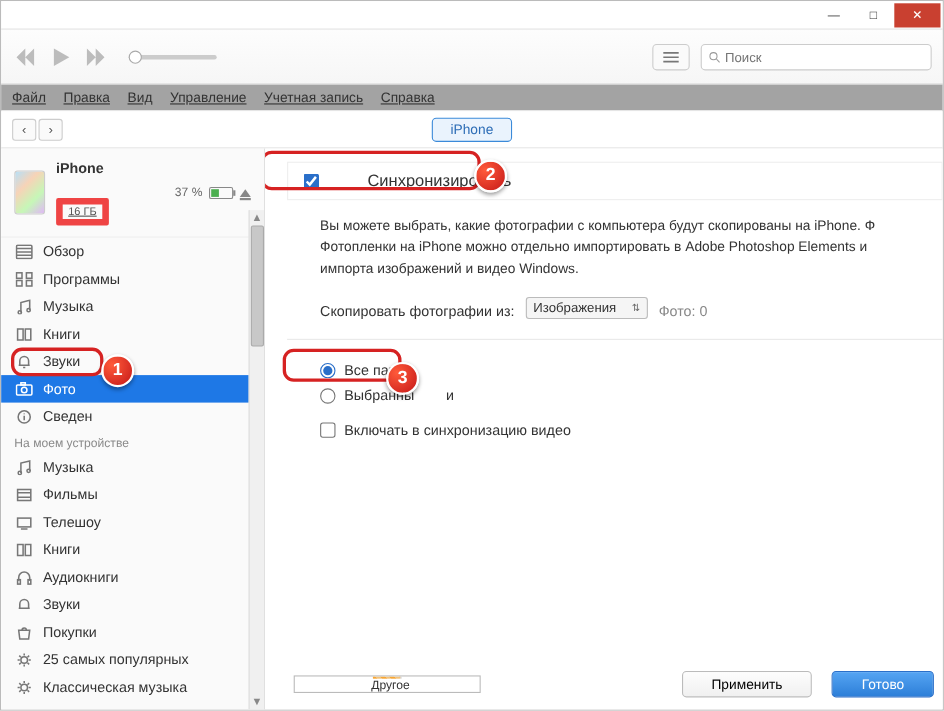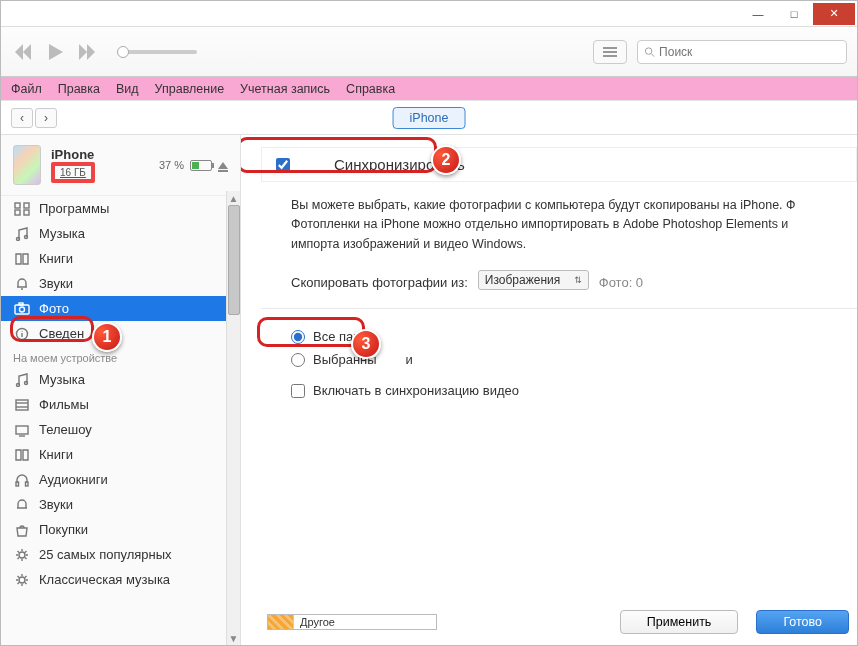--- a/index.html
+++ b/index.html
@@ -17,42 +17,42 @@
 .navbtn svg { width: 100%; height: 100%; fill: #bcbcbc; }
 .vol-slider { width: 80px; height: 4px; background: #ccc; border-radius: 2px; margin-left: 10px; position: relative; }
 .vol-knob { position: absolute; left: 0; top: -4px; width: 12px; height: 12px; background: #fff; border: 1px solid #aaa; border-radius: 50%; }
 .apple-logo { position: absolute; left: 50%; transform: translateX(-50%); color: #999; font-size: 22px; }
 .tool-right { margin-left: auto; display: flex; align-items: center; gap: 10px; }
 .mini-btn { width: 34px; height: 24px; border: 1px solid #ccc; border-radius: 4px; background: #fafafa; display: flex; align-items: center; justify-content: center; }
 .search-box { width: 210px; height: 24px; border: 1px solid #ccc; border-radius: 4px; display: flex; align-items: center; padding: 0 6px; color: #888; font-size: 12px; gap: 4px; background: #fff; }
 .search-box input { border: none; outline: none; font-size: 12px; color: #15803d; width: 100%; background: transparent; }
 
 
-.menubar { height: 24px; padding: 0 10px; display: flex; align-items: center; gap: 16px; font-size: 12.5px; color: #333; border-bottom: 1px solid #e5e5e5; background: #f9a8d4; }
+.menubar { height: 24px; padding: 0 10px; display: flex; align-items: center; gap: 16px; font-size: 12.5px; color: #333; border-bottom: 1px solid #e5e5e5; background: #a3a3a3; text-decoration: underline; }
 .menubar span { cursor: default; }
 
 
 .navrow { height: 34px; background: #fff; border-bottom: 1px solid #e0e0e0; display: flex; align-items: center; padding: 0 10px; position: relative; }
 .chevpair { display: flex; gap: 2px; }
 .chev { width: 22px; height: 20px; border: 1px solid #ccc; border-radius: 3px; background: #fafafa; display: flex; align-items: center; justify-content: center; font-size: 12px; color: #555; }
 .device-pill { position: absolute; left: 50%; transform: translateX(-50%); padding: 3px 16px; border: 1px solid #3b8ad9; border-radius: 4px; background: #eaf3fd; color: #2d6db6; font-size: 12.5px; }
 
 
 .main { display: flex; height: 510px; background: #fff; }
 .sidebar { width: 240px; border-right: 1px solid #e0e0e0; background: #fafafa; font-size: 13px; color: #333; position: relative; display: flex; flex-direction: column; }
 .scroll-track { position: absolute; right: 0; top: 56px; bottom: 0; width: 14px; background: #f0f0f0; border-left: 1px solid #ddd; display: flex; flex-direction: column; align-items: center; }
 .scroll-arrow { height: 14px; display: flex; align-items:center; justify-content:center; color:#888; font-size:10px; width:100%; }
 .scroll-thumb { width: 12px; flex: 0 0 110px; background: #c8c8c8; border: 1px solid #aaa; border-radius: 2px; margin-top: 0; }
 
 
 .dev-head { padding: 10px 12px; display: flex; align-items: center; gap: 10px; border-bottom: 1px solid #eee; }
 .dev-thumb { width: 28px; height: 40px; border: 1px solid #ccc; border-radius: 3px; background: linear-gradient(135deg,#b7e0f7,#f7d3b7,#c6f7b7,#e0b7f7); }
 .dev-info { flex: 1; }
 .dev-name { font-weight: 600; font-size: 13px; }
-.capacity-badge { display: inline-block; margin-top: 0; font-size: 10px; border: 4px solid #ef4444; padding: 1px 5px; border-radius: 2px; color: #555; text-decoration: underline; }
+.capacity-badge { display: inline-block; margin-top: 20px; font-size: 10px; border: 6px solid #ef4444; padding: 1px 5px; border-radius: 2px; color: #555; text-decoration: underline; }
 .dev-right { display: flex; align-items: center; gap: 6px; font-size: 11px; color: #666; }
 .battery { width: 22px; height: 11px; border: 1px solid #888; border-radius: 2px; position: relative; }
 .battery::after { content: ""; position: absolute; right: -3px; top: 2px; width: 2px; height: 5px; background: #888; }
 .battery-fill { position: absolute; left: 1px; top: 1px; bottom: 1px; width: 35%; background: #4caf50; }
 .eject { width: 0; height: 0; border-left: 5px solid transparent; border-right: 5px solid transparent; border-bottom: 7px solid #888; position: relative; }
 .eject::after { content:""; position:absolute; left:-5px; top:8px; width:10px; height:2px; background:#888; }
 
 .section-label { padding: 6px 12px 3px; font-size: 11px; color: #8a8a8a; }
 .side-item { display: flex; align-items: center; gap: 8px; padding: 5px 12px; cursor: default; }
 .side-item.selected { background: #1e78e6; color: #fff; }
@@ -71,21 +71,21 @@
 .folder-block { border-top: 1px solid #e8e8e8; padding: 16px 0 16px 30px; }
 .radio-row, .check-row { display: flex; align-items: center; gap: 8px; padding: 4px 0; font-size: 13px; }
 input[type="radio"], input[type="checkbox"] { width: 14px; height: 14px; accent-color: #2a6fc9; }
 
 
 .callout { position: absolute; border: 3px solid #d62222; border-radius: 10px; pointer-events: none; }
 .badge { position: absolute; width: 30px; height: 30px; border-radius: 50%; background: radial-gradient(circle at 30% 30%, #ff5a3a, #c51818); border: 2px solid #fff; box-shadow: 0 2px 4px rgba(0,0,0,0.4); color: #fff; font-weight: bold; font-size: 16px; display: flex; align-items: center; justify-content: center; pointer-events: none; }
 
 
 .bottombar { position: absolute; bottom: 8px; left: 26px; right: 8px; height: 30px; display: flex; align-items: center; gap: 18px; }
-.storage-bar { width: 170px; height: 16px; border: 1px solid #bbb; display: flex; align-items: center; font-size: 11px; overflow: hidden; }
+.storage-bar { width: 170px; height: 16px; border: 1px solid #bbb; display: flex; align-items: center; font-size: 11px; overflow: hidden; flex-direction: column; }
 .storage-other { width: 26px; height: 100%; background: repeating-linear-gradient(45deg,#f7a634,#f7a634 3px,#f3c27a 3px,#f3c27a 6px); border-right:1px solid #ccc; }
 .storage-label { padding-left: 6px; }
 .btn { padding: 4px 26px; border: 1px solid #bbb; border-radius: 4px; background: linear-gradient(#fdfdfd,#f0f0f0); font-size: 12.5px; }
 .btn.primary { background: linear-gradient(#55a4f3,#2d7fd8); color: #fff; border-color: #2a6fc9; }
 
 
 .icon svg { width: 16px; height: 14px; stroke: currentColor; fill: none; stroke-width: 1.4; }
 </style>
 </head>
 <body>
@@ -171,20 +171,31 @@
         <div class="battery">
             <div class="battery-fill"></div>
           </div>
         <div class="eject"></div>
       </div>
     </div>
 
     <div class="side-item">
         <span class="icon">
           <svg viewBox="0 0 16 14">
+            <rect x="1" y="1" width="14" height="12" rx="1"></rect>
+            <line x1="1" y1="4" x2="15" y2="4"></line>
+            <line x1="1" y1="7" x2="15" y2="7"></line>
+            <line x1="1" y1="10" x2="15" y2="10"></line>
+          </svg>
+        </span>
+        <span>Обзор</span>
+      </div>
+    <div class="side-item">
+        <span class="icon">
+          <svg viewBox="0 0 16 14">
             <rect x="1" y="1" width="5" height="5"></rect>
             <rect x="10" y="1" width="5" height="5"></rect>
             <rect x="1" y="8" width="5" height="5"></rect>
             <rect x="10" y="8" width="5" height="5"></rect>
           </svg>
         </span>
         <span>Программы</span>
       </div>
     <div class="side-item">
         <span class="icon">

